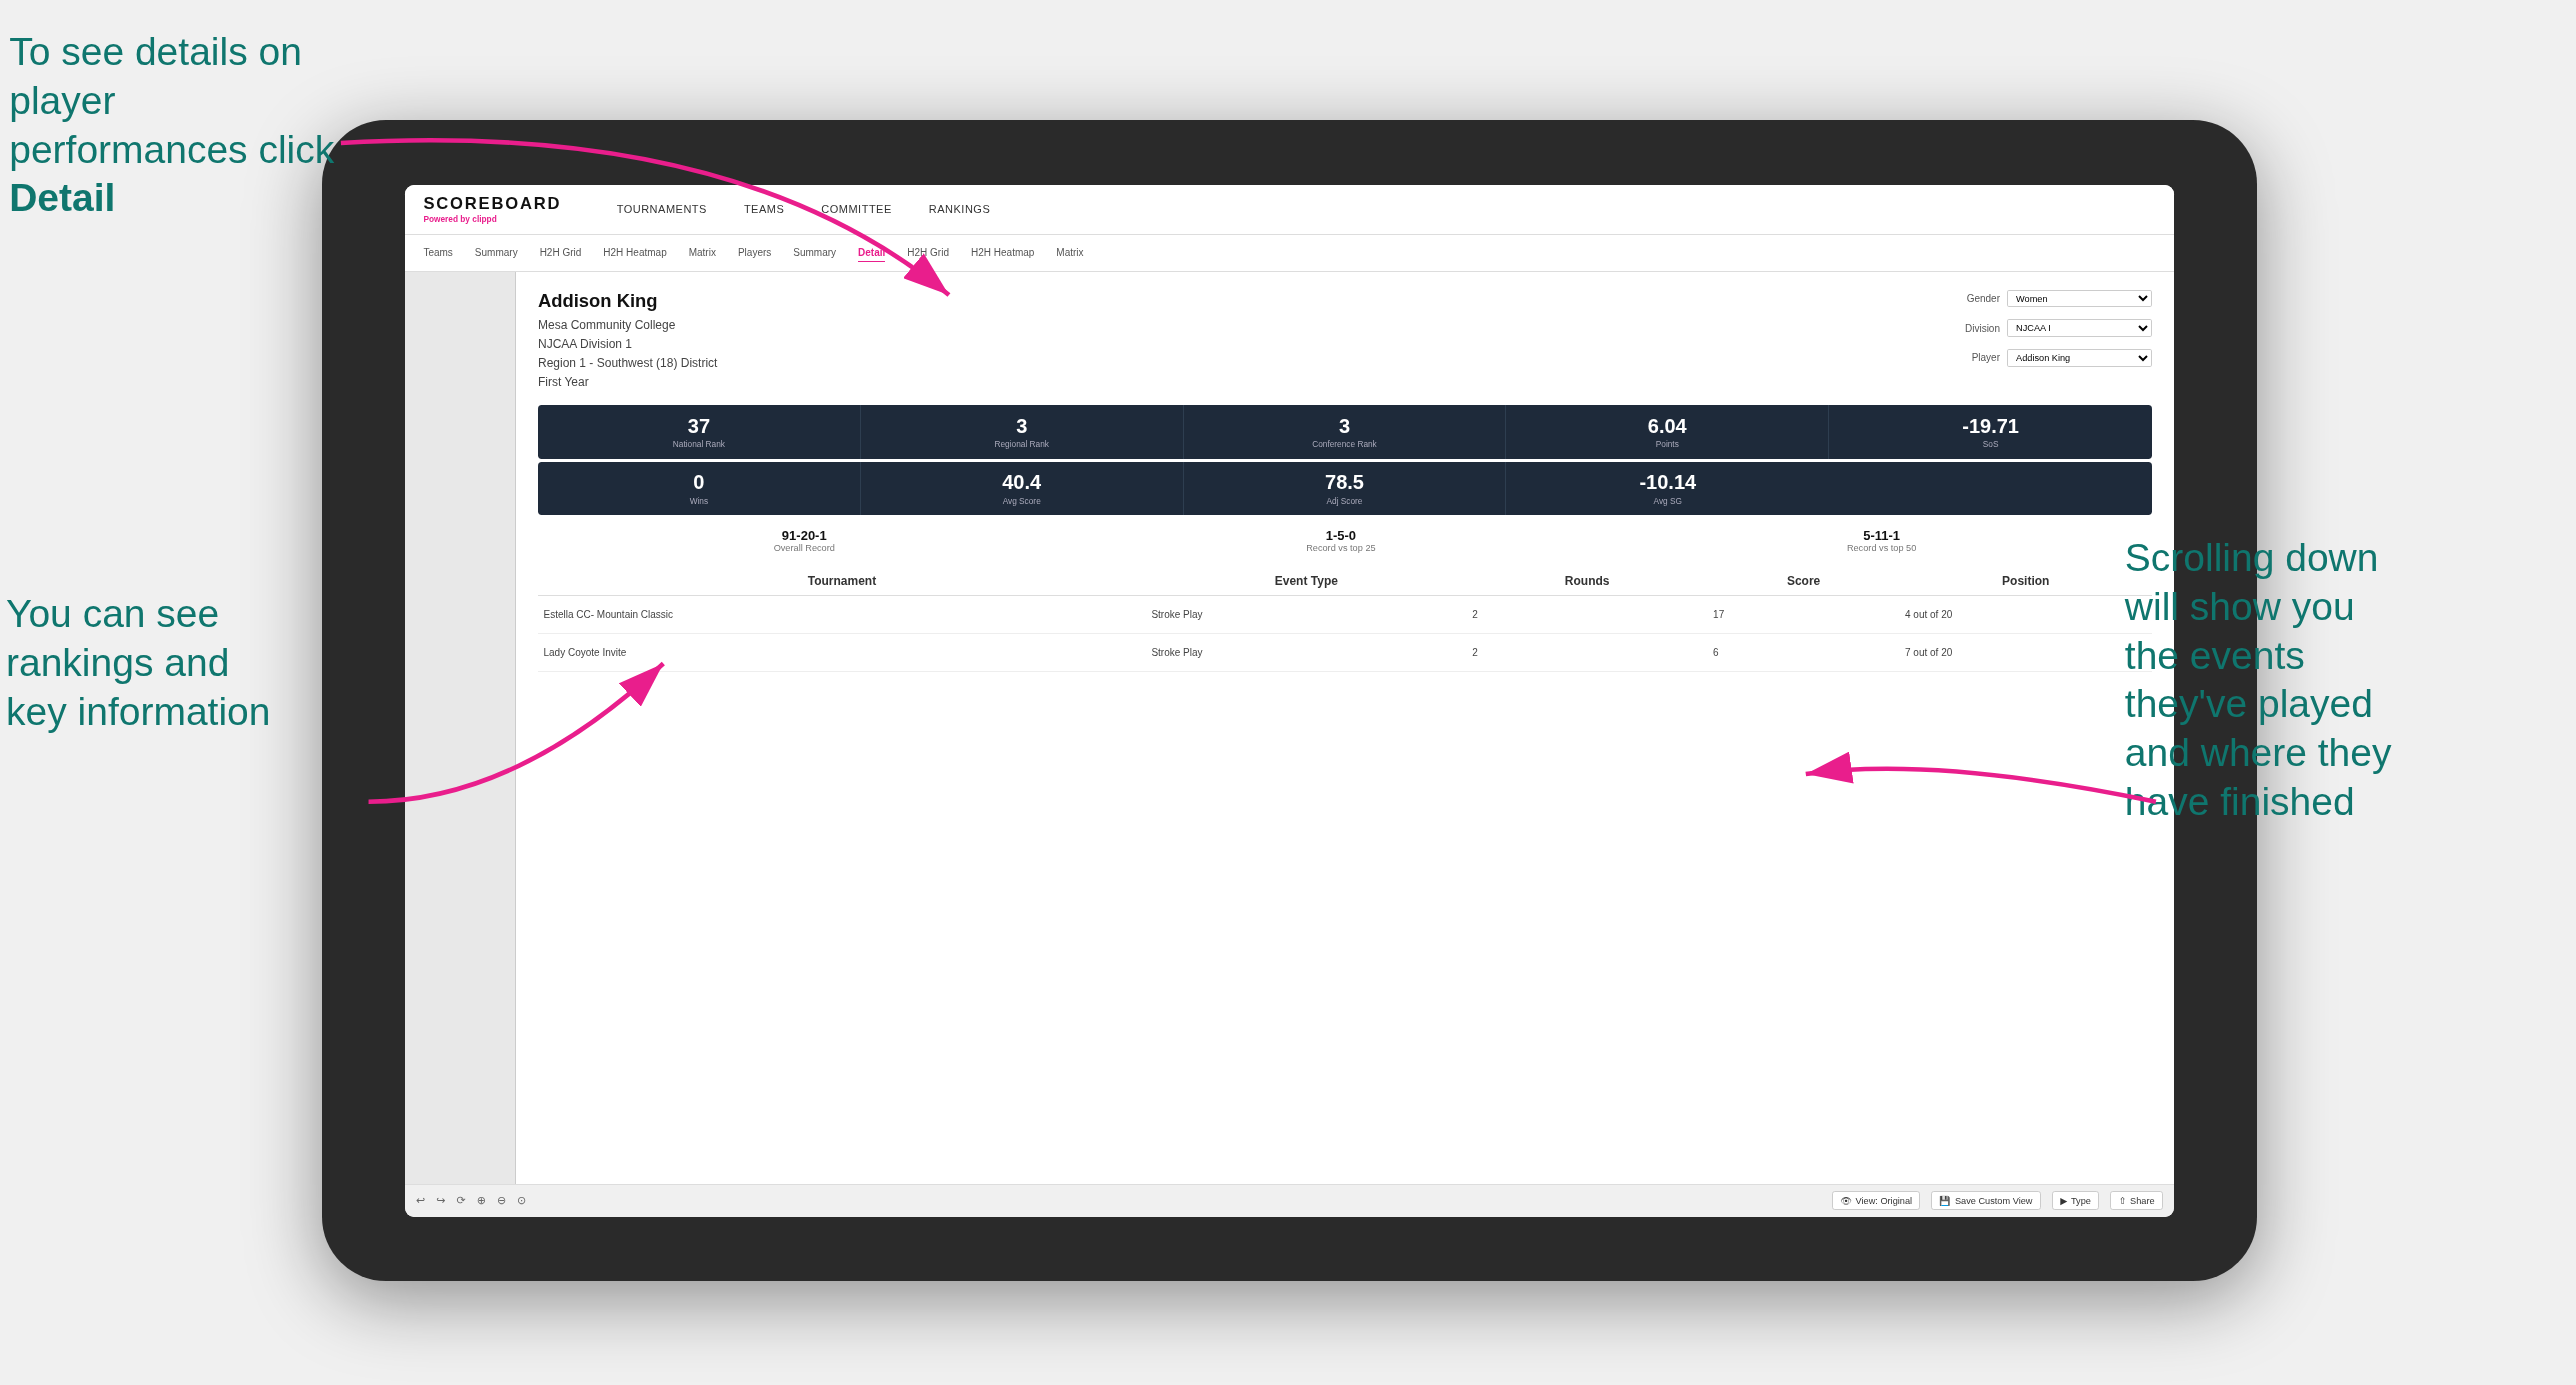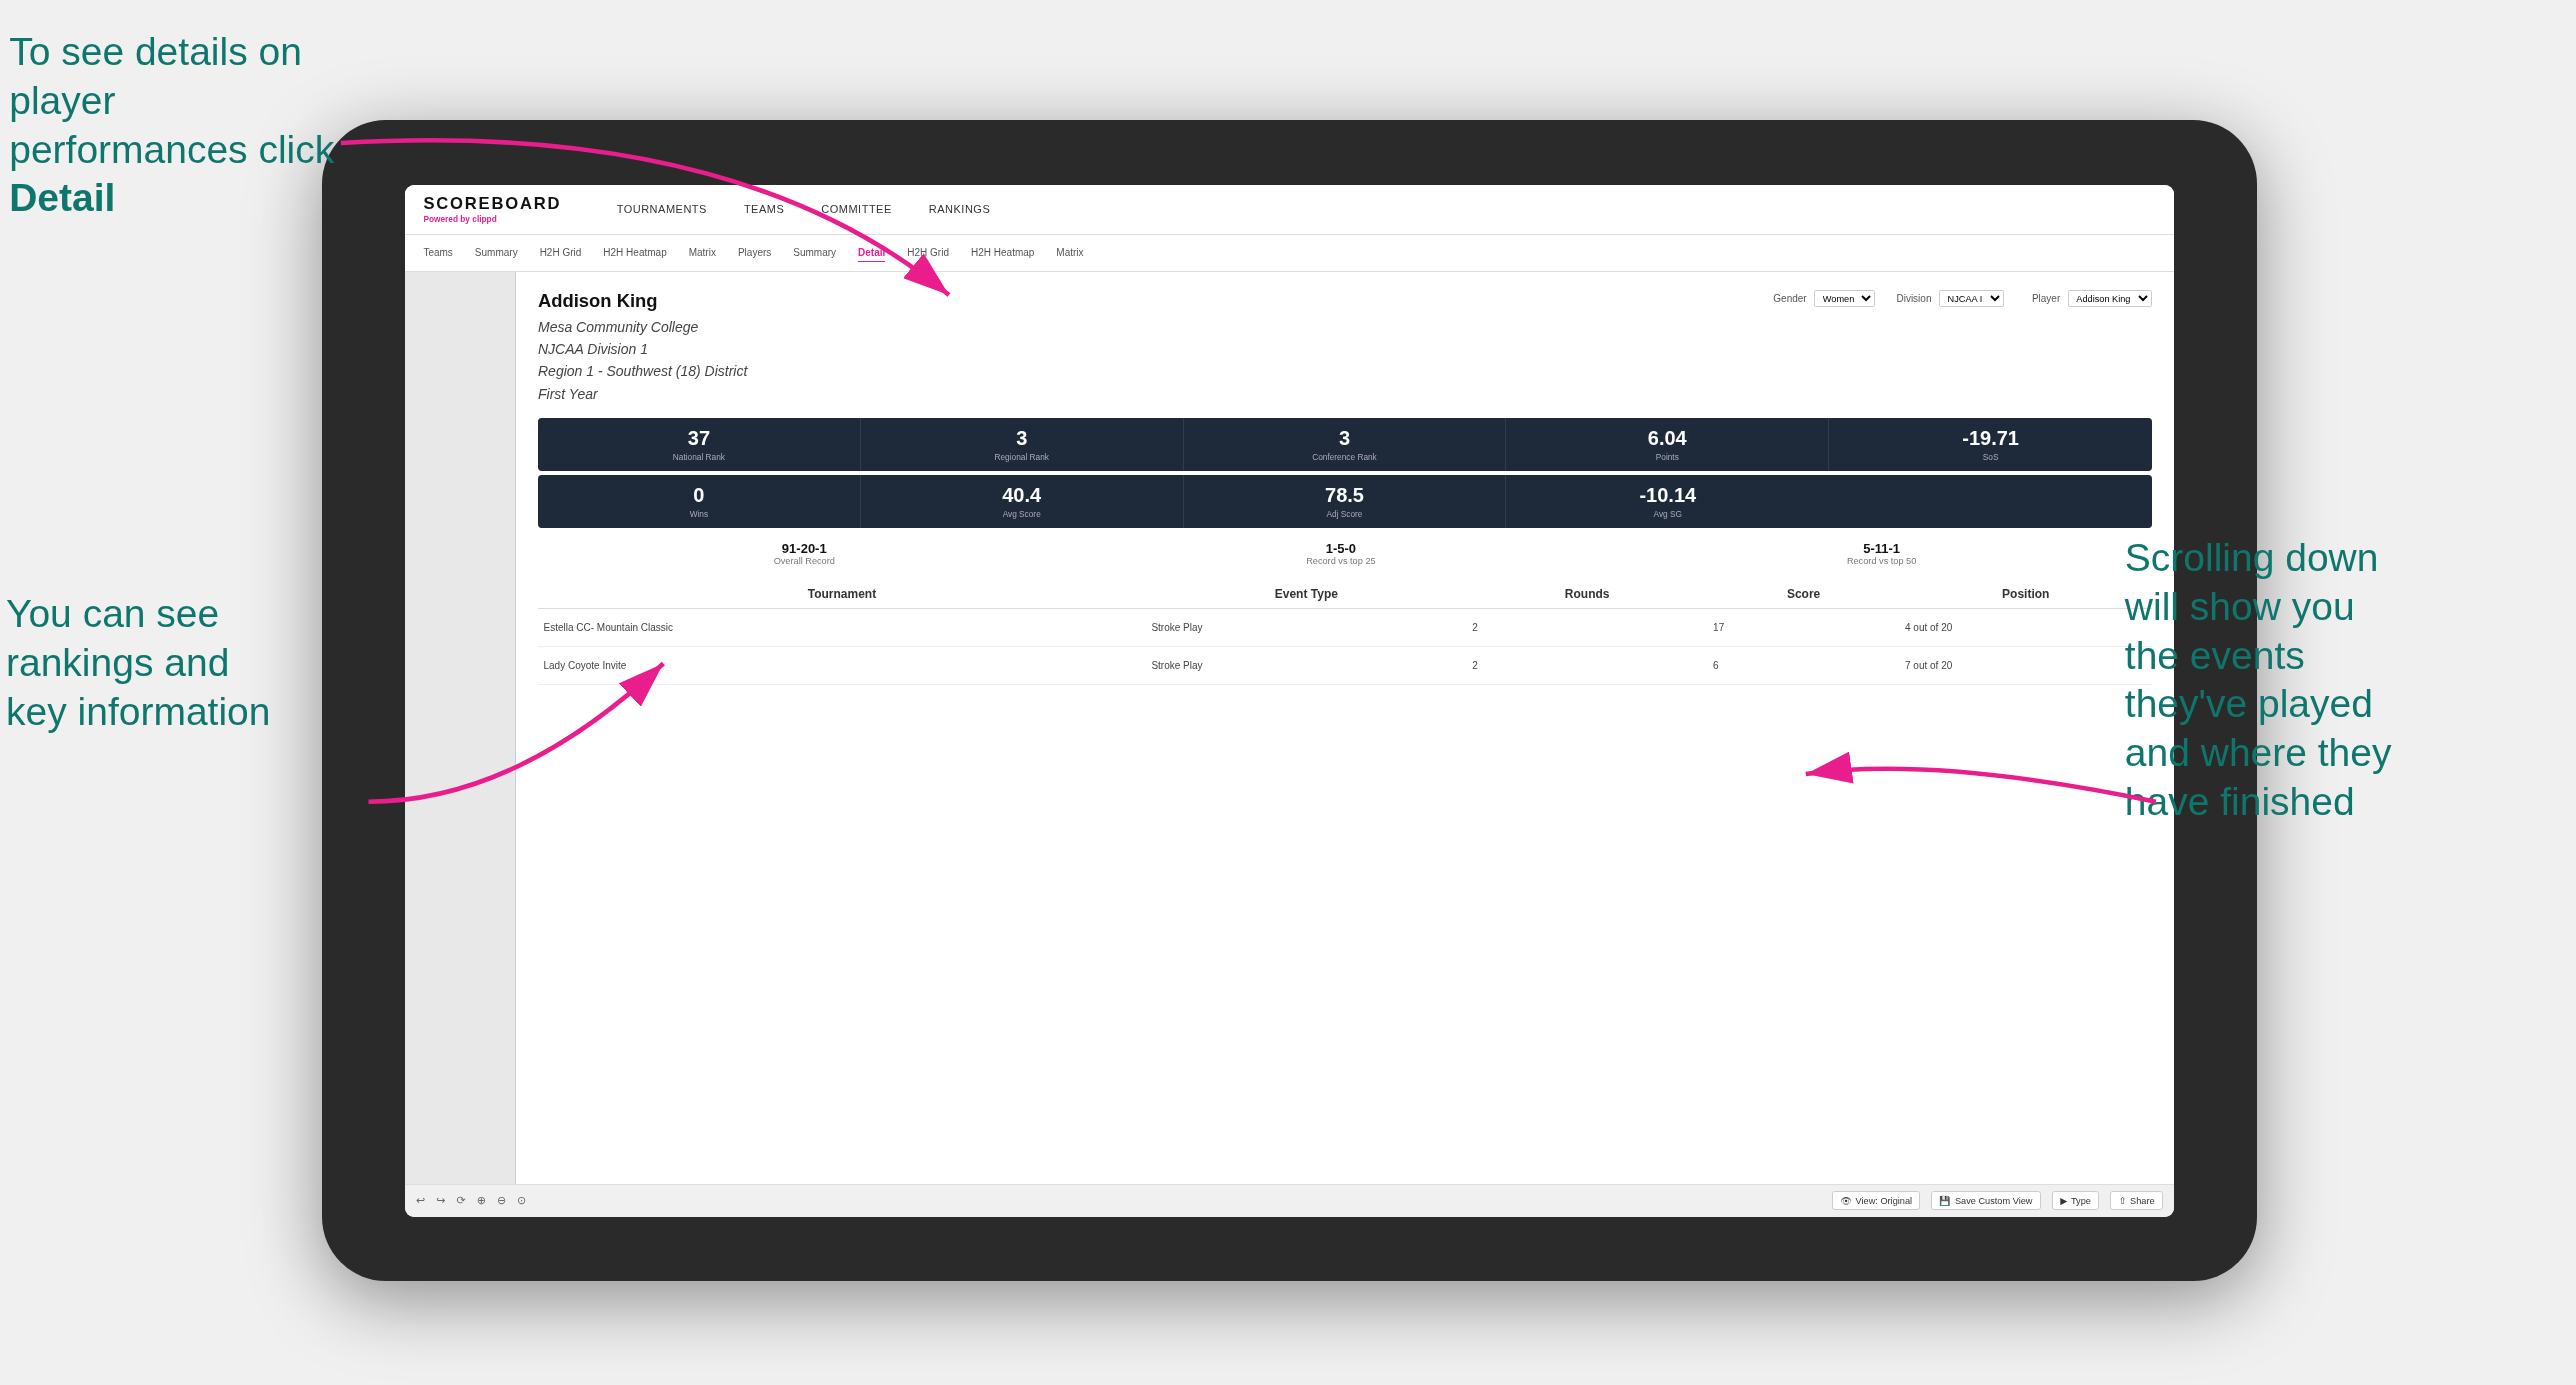--- a/index.html
+++ b/index.html
@@ -176,30 +176,29 @@
     }
 
     .player-info h2 {
       font-size: 18.4px;
       font-weight: 700;
       color: #111;
       margin-bottom: 3.7px;
     }
 
     .player-info p {
-      font-size: 14px;
+      font-size: 12px;
       color: #444;
       line-height: 1.6;
-      font-style: italic;
     }
 
     .player-filters {
       display: flex;
-      flex-direction: row;
-      gap: 5px;
+      flex-direction: column;
+      gap: 12px;
       min-width: 203px;
     }
 
     .filter-row {
       display: flex;
       align-items: center;
       gap: 7.4px;
       font-size: 10px;
       color: #333;
     }

